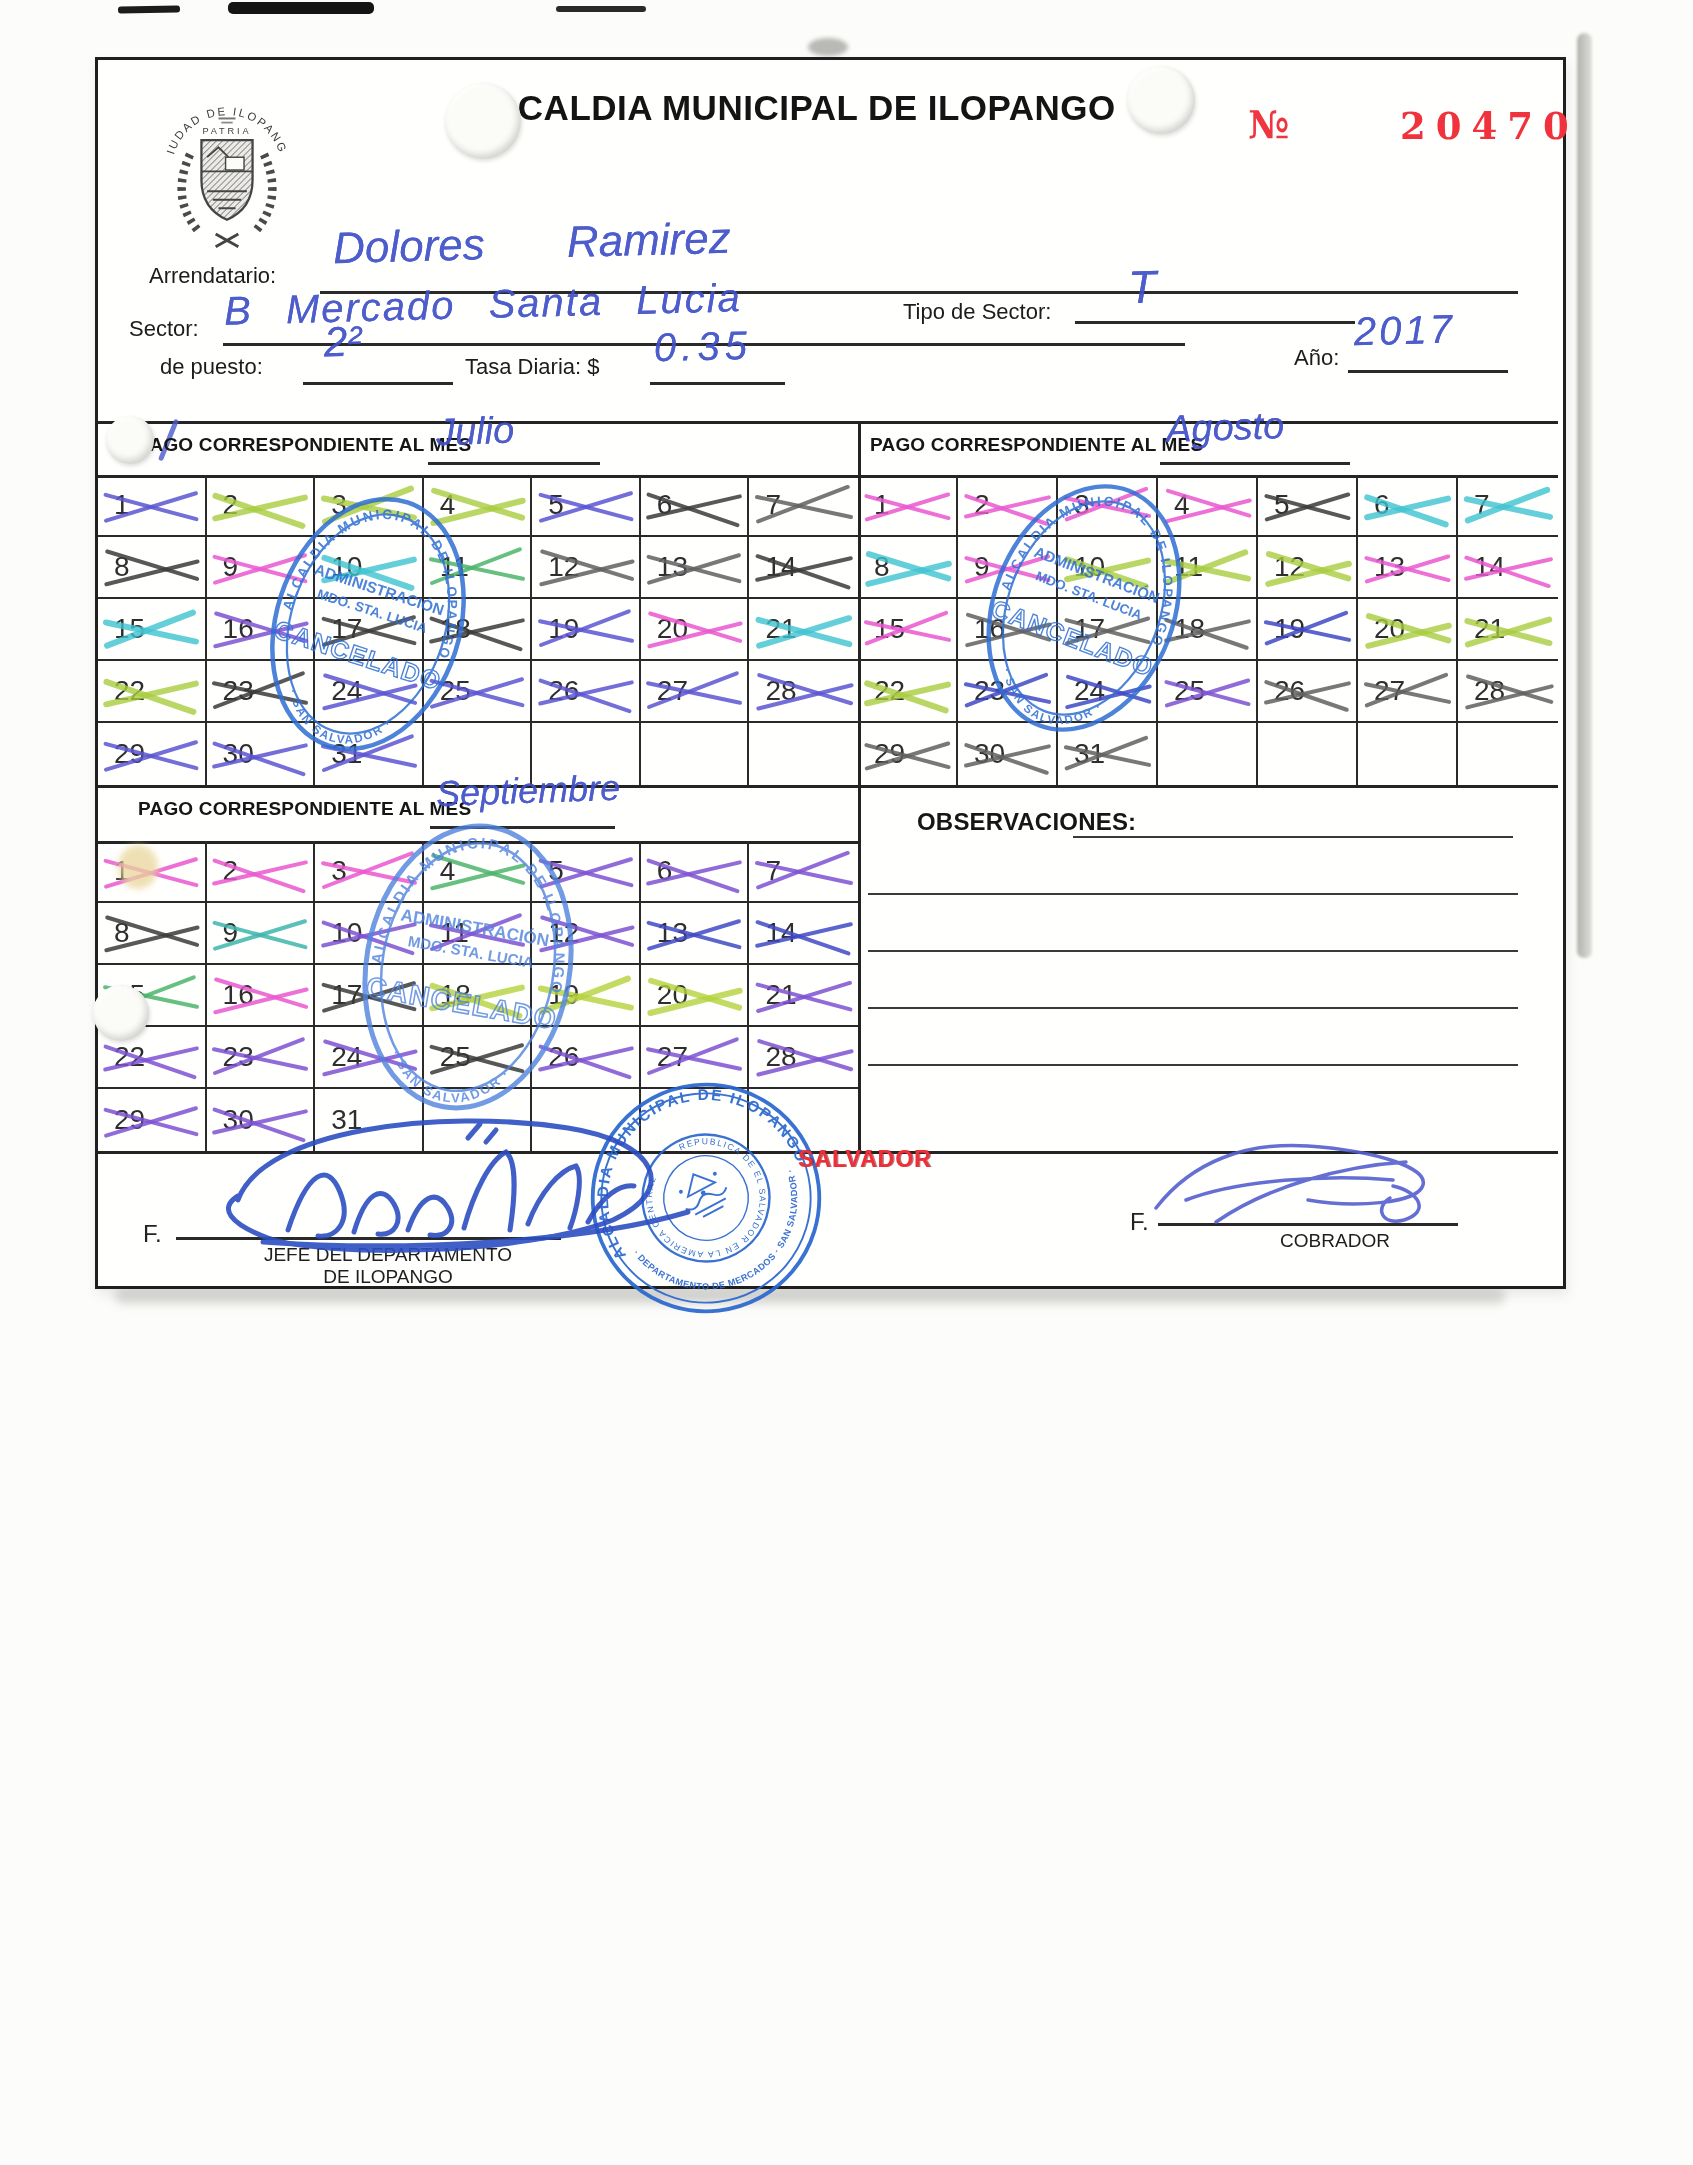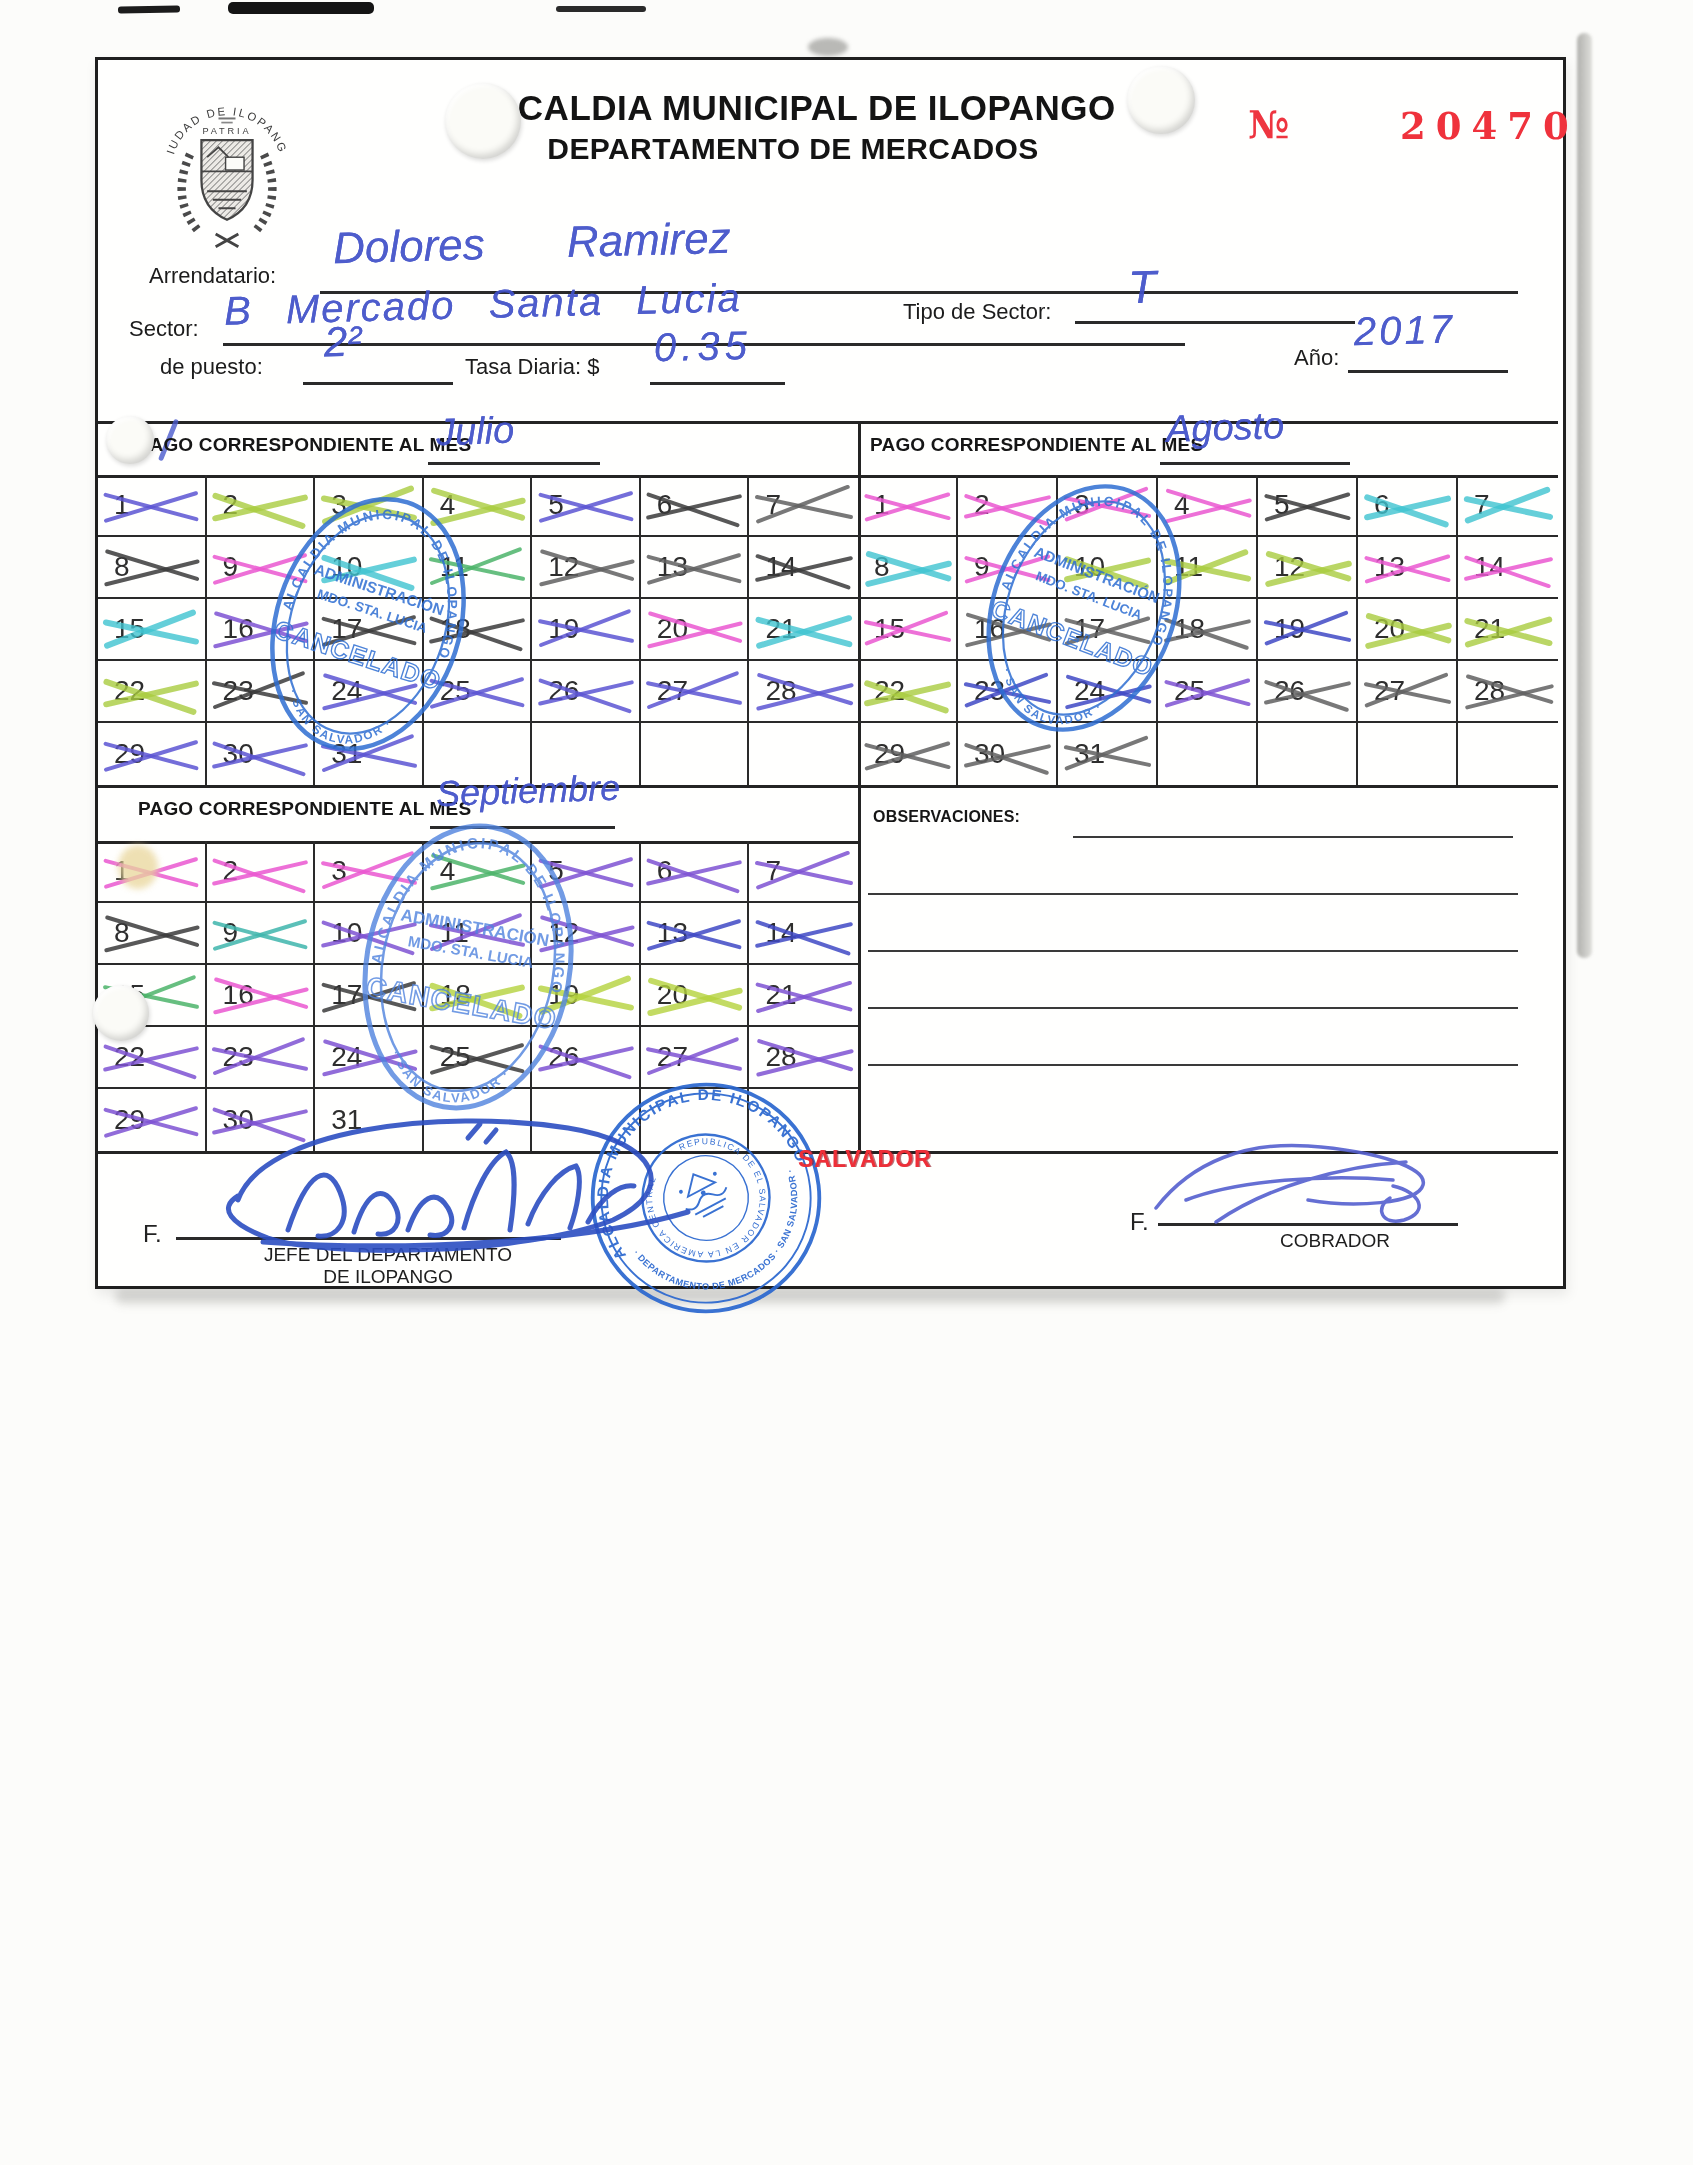--- a/index.html
+++ b/index.html
@@ -109,21 +109,20 @@
       <rect x="49" y="50" width="13" height="9" fill="#fcfcf9" stroke="#454545" stroke-width="1"></rect>
       <path d="M 36,50 l 8,-7 7,7" fill="none" stroke="#454545" stroke-width="1.2"></path>
       <path d="M 36,74 h 28 M 40,80 h 20 M 44,86 h 12" stroke="#454545" stroke-width="1.4"></path>
       <path d="M 24,48 Q 10,78 29,101" stroke="#4a4a4a" stroke-width="6" fill="none" stroke-dasharray="2.5 3.5"></path>
       <path d="M 76,48 Q 90,78 71,101" stroke="#4a4a4a" stroke-width="6" fill="none" stroke-dasharray="2.5 3.5"></path>
       <path d="M 42,104 l 16,9 M 58,104 l -16,9" stroke="#444" stroke-width="2"></path>
     </svg>
 
     <div class="title-wrap">
       <div class="title1">ALCALDIA MUNICIPAL DE ILOPANGO</div>
-      <div class="title2">DEPARTAMENTO DE MERCADOS</div>
     </div>
     <div class="docnum-sym">№</div>
     <div class="docnum">20470</div>
 
     <div class="lbl" style="left:51px;top:203px">Arrendatario:</div>
     <div class="u" style="left:222px;top:231px;width:1198px"></div>
     <div class="hand z6" style="left:235px;top:158px;font-size:44px;word-spacing:70px">Dolores Ramirez</div>
 
     <div class="lbl" style="left:31px;top:256px">Sector:</div>
     <div class="u" style="left:125px;top:283px;width:962px"></div>
@@ -548,21 +547,21 @@
         </div>
         <div class="cell">
           <span class="dnum">31</span>
         </div>
         <div class="cell"></div>
         <div class="cell"></div>
         <div class="cell"></div>
         <div class="cell"></div>
       </div>
 
-    <div class="band-lbl" style="left:775px;top:748px;font-size:16px">OBSERVACIONES:</div>
+    <div class="band-lbl" style="left:819px;top:748px;font-size:24px">OBSERVACIONES:</div>
     <div class="obsline" style="left:975px;top:776px;width:440px"></div>
     <div></div>
 
     <div class="stamp stampJ z5">
 <svg viewBox="-110 -150 220 300" width="100%" height="100%" xmlns="http://www.w3.org/2000/svg">
   <ellipse rx="101" ry="141" fill="none" stroke="currentColor" stroke-width="5"></ellipse>
   <ellipse rx="85" ry="124" fill="none" stroke="currentColor" stroke-width="2.5"></ellipse>
   <path id="otj" d="M -83,32 A 85 124 0 1 1 83,32" fill="none"></path>
   <path id="obj" d="M -80,42 A 82 120 0 0 0 80,42" fill="none"></path>
   <text font-size="15" font-weight="bold" letter-spacing="2.5" fill="currentColor"><textPath href="#otj" startOffset="50%" text-anchor="middle">ALCALDIA MUNICIPAL DE ILOPANGO</textPath></text>

